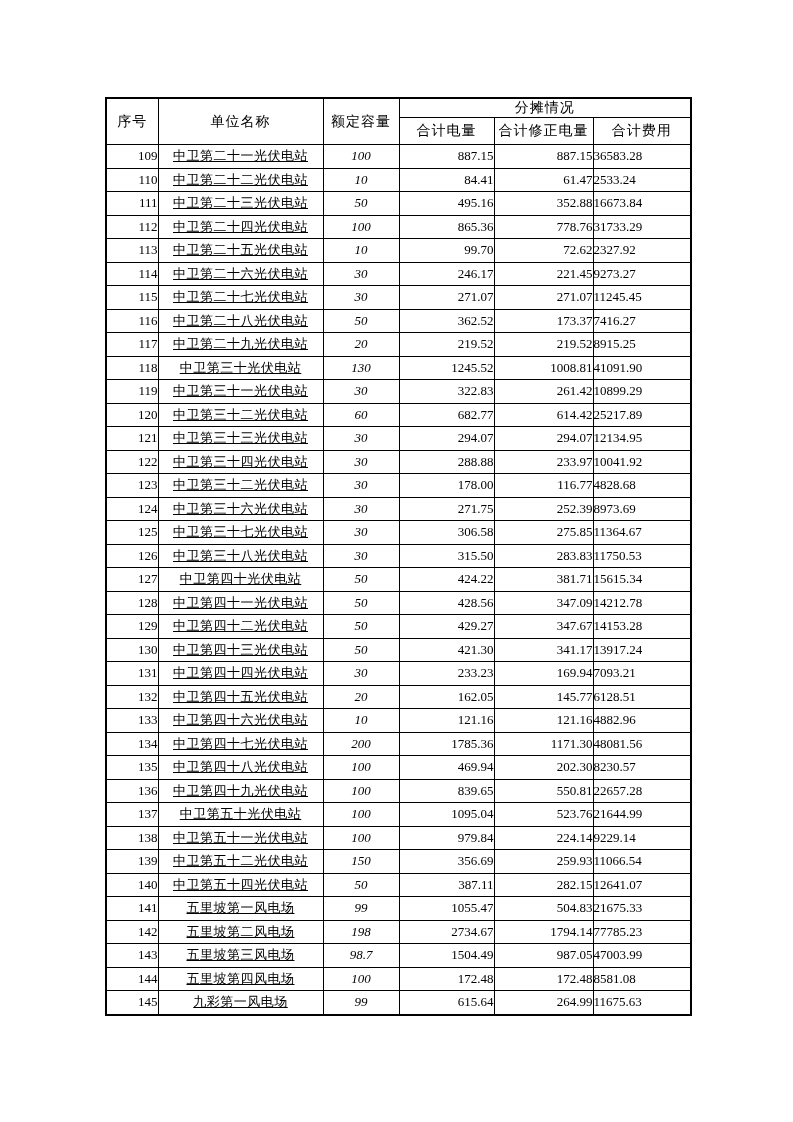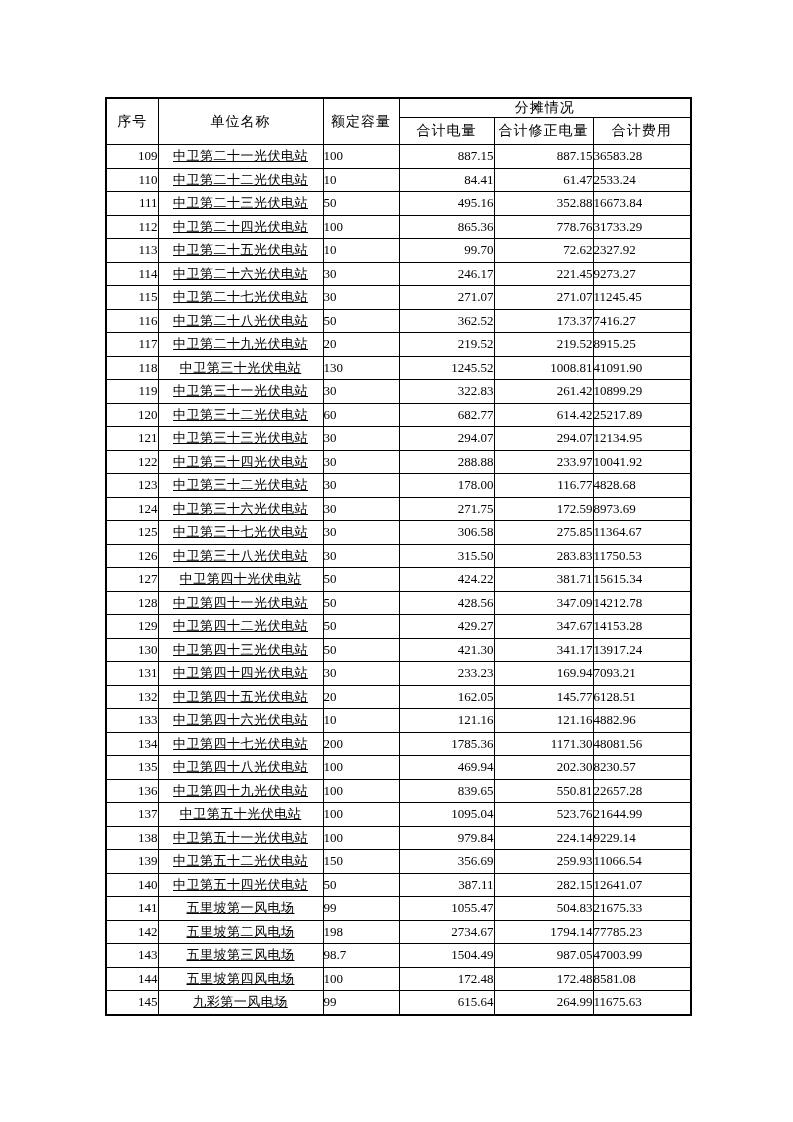--- a/index.html
+++ b/index.html
@@ -42,21 +42,21 @@
     letter-spacing: 1px;
   }
   thead tr.group-row th { height: 17px; }
   thead tr.sub-row th { height: 26px; }
   tbody td {
     height: 22.5px;
     font-size: 13px;
   }
   td.c0 { text-align: right; }
   td.c1 { text-align: center; letter-spacing: 0.5px; text-decoration: underline; }
-  td.c2 { text-align: left; }
+  td.c2 { text-align: center; font-style: italic; }
   td.c3, td.c4 { text-align: right; padding-right: 11px; }
   td.c5 { text-align: left; padding-right: 6px; }
 </style>
 </head>
 <body>
 
 <div class="page">
   <table class="alloc">
     <colgroup>
       <col style="width:52px">
@@ -198,21 +198,21 @@
           <td class="c2">30</td>
           <td class="c3">178.00</td>
           <td class="c4">116.77</td>
           <td class="c5">4828.68</td>
         </tr>
         <tr>
           <td class="c0">124</td>
           <td class="c1">中卫第三十六光伏电站</td>
           <td class="c2">30</td>
           <td class="c3">271.75</td>
-          <td class="c4">172.59</td>
+          <td class="c4">252.39</td>
           <td class="c5">8973.69</td>
         </tr>
         <tr>
           <td class="c0">125</td>
           <td class="c1">中卫第三十七光伏电站</td>
           <td class="c2">30</td>
           <td class="c3">306.58</td>
           <td class="c4">275.85</td>
           <td class="c5">11364.67</td>
         </tr>

